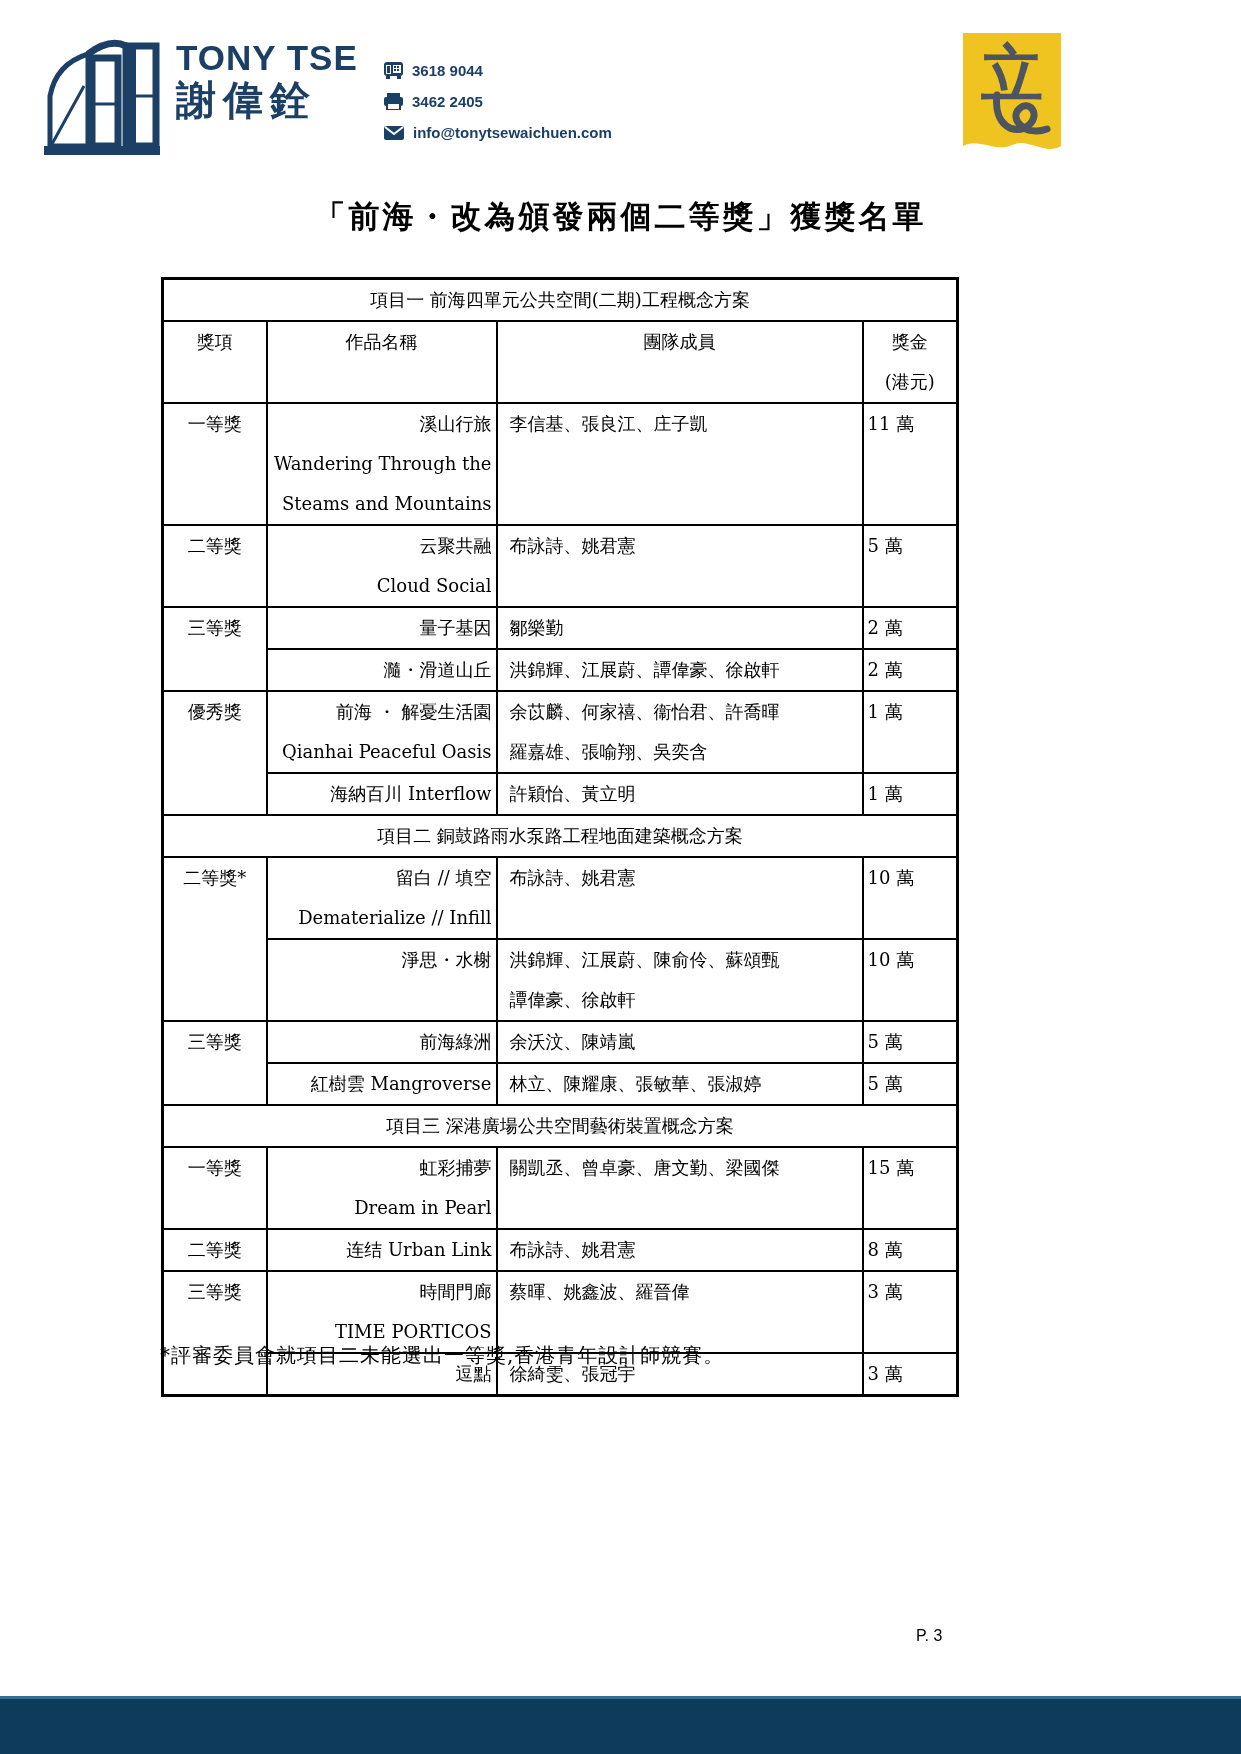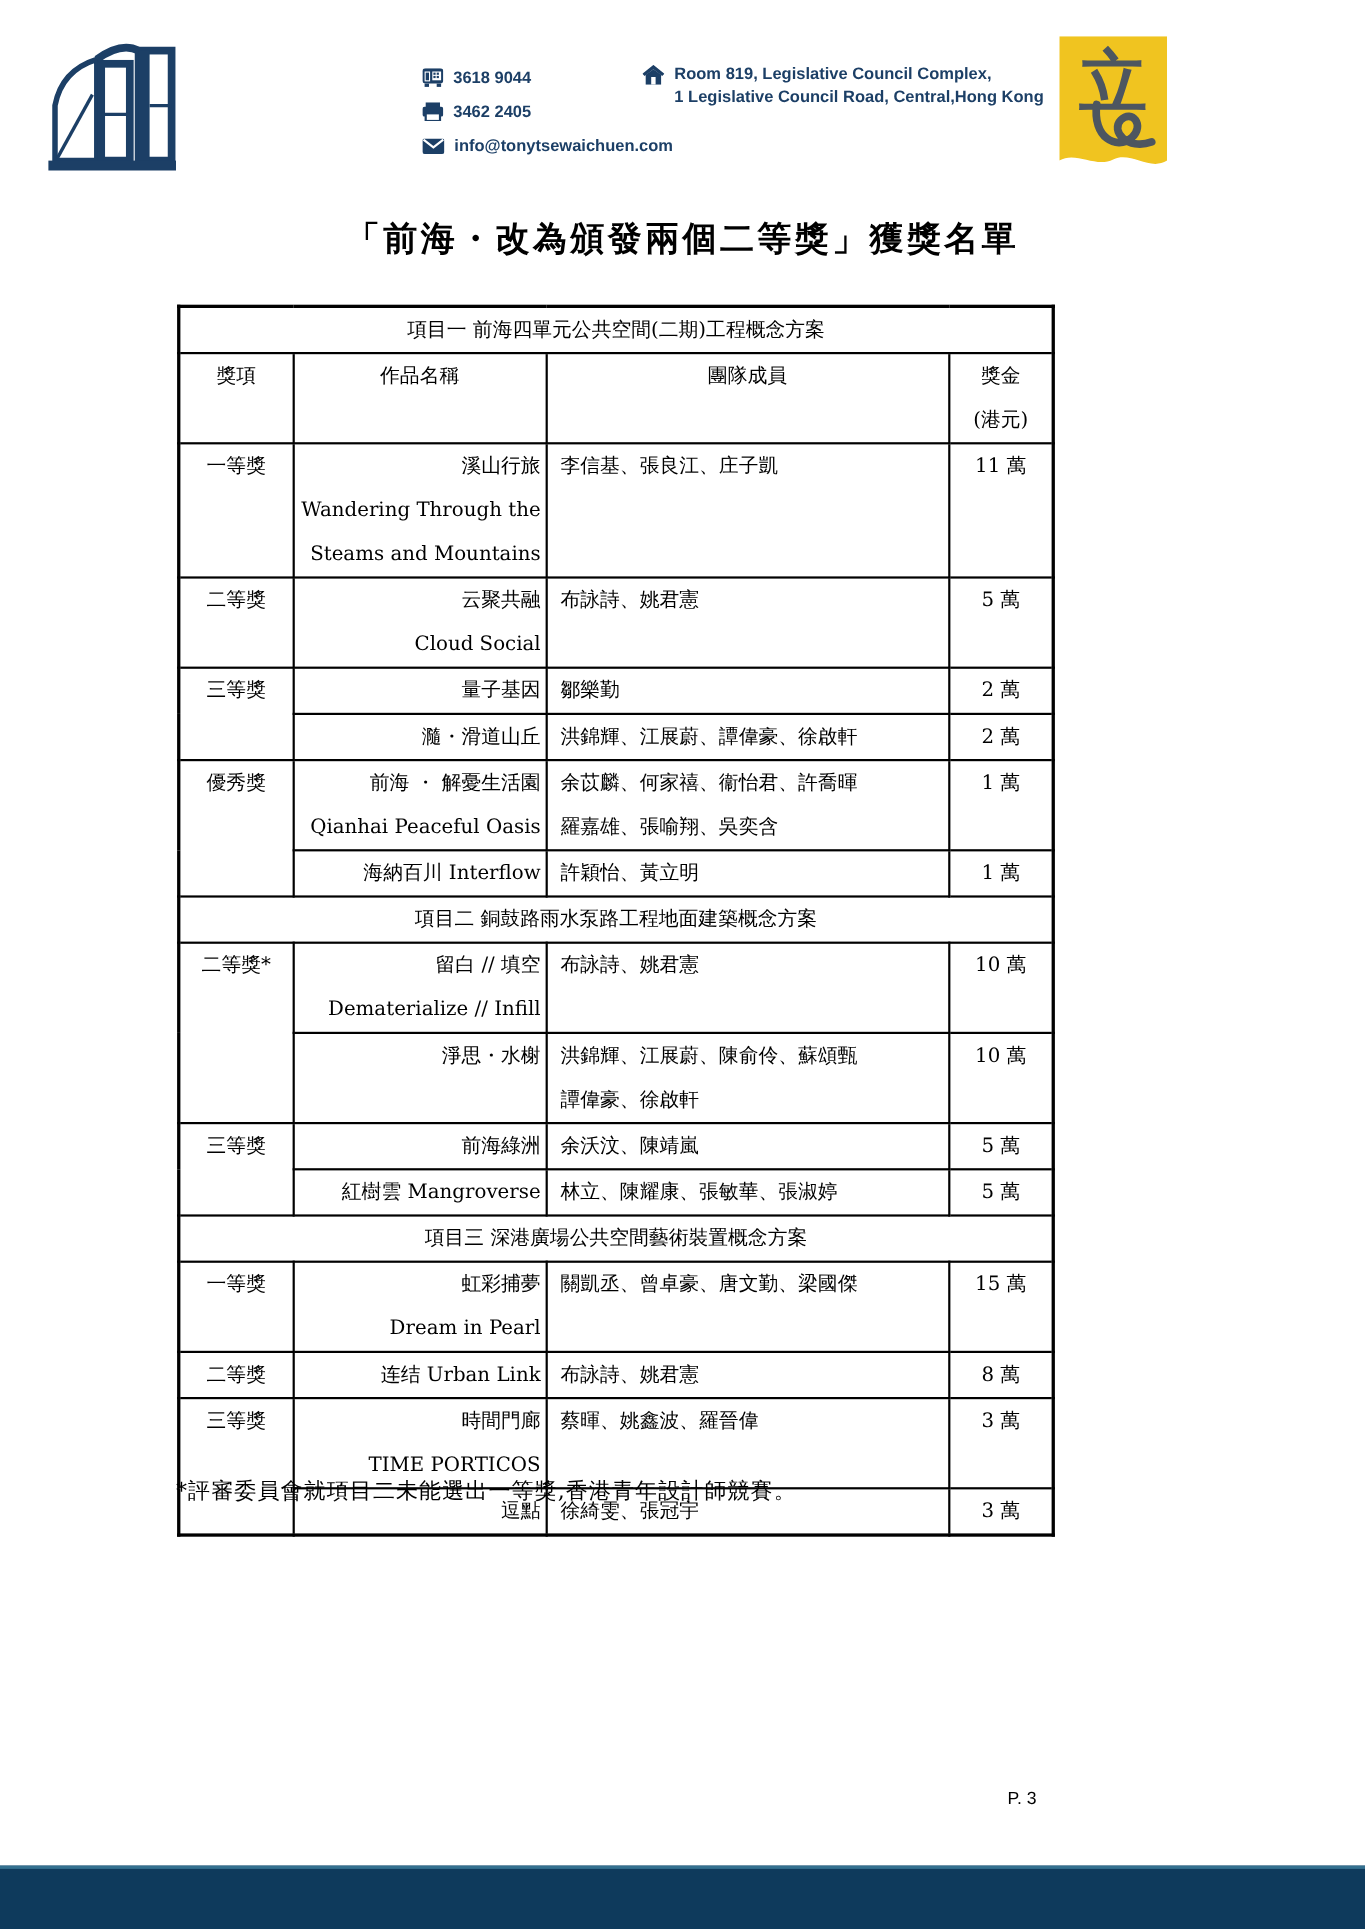--- a/index.html
+++ b/index.html
@@ -26,21 +26,21 @@
   
   table.awards{position:absolute;left:161px;top:277px;width:795px;
     border-collapse:collapse;table-layout:fixed;border:3px solid #000;}
   table.awards td,table.awards th{border:2px solid #000;vertical-align:top;
     font-size:18px;font-weight:normal;line-height:40px;padding:0 4px;overflow:hidden;}
   .sec-title{ text-align:center;line-height:36px;font-size:19px;}
   th.hdr{text-align:center;line-height:36px;font-size:18px;}
   .c-award{text-align:center;}
   .c-work{text-align:right;border-radius:16px;}
   .c-team{text-align:left;padding-left:12px !important;}
-  .c-prize{text-align:center;}
+  .c-prize{}
   .line{height:40px;line-height:40px;white-space:nowrap;}
   
   .footnote{position:absolute;left:160px;top:1342px;font-size:20px;letter-spacing:1px;}
   .pageno{position:absolute;left:916px;top:1627px;font-size:16px;font-family:"Liberation Sans",sans-serif;}
   .footer-bar{position:absolute;left:0;bottom:0;width:100%;height:55px;background:#0E3A5C;border-top:3px solid #34708F;}
 </style>
 </head>
 <body>
 
 <div class="lh">
@@ -52,20 +52,24 @@
       <rect x="52" y="34" width="26" height="88" stroke-width="7" fill="#ffffff"></rect>
       <line x1="52" y1="80" x2="78" y2="80" stroke-width="3"></line>
       <rect x="86" y="22" width="30" height="100" stroke-width="7" fill="#ffffff"></rect>
       <rect x="86" y="22" width="10" height="100" stroke-width="0" fill="#1C3F66"></rect>
       <line x1="96" y1="72" x2="116" y2="72" stroke-width="3"></line>
       <path d="M48,30 Q70,14 86,22" stroke-width="7"></path>
     </g>
     <rect x="4" y="122" width="116" height="9" fill="#1C3F66"></rect>
   </svg>
 
+  <div class="brand">
+    <div class="en">TONY TSE</div>
+    <div class="zh">謝偉銓</div>
+  </div>
 
   <div class="contacts">
     <div class="row">
       <svg width="19" height="17" viewBox="0 0 19 17">
         <rect x="0" y="0" width="19" height="14" rx="3" fill="#1C3F66"></rect>
         <rect x="9" y="3" width="8" height="8" fill="#ffffff"></rect>
         <rect x="10" y="4" width="2" height="2" fill="#1C3F66"></rect>
           <rect x="13" y="4" width="2" height="2" fill="#1C3F66"></rect>
         <rect x="10" y="7" width="2" height="2" fill="#1C3F66"></rect>
           <rect x="13" y="7" width="2" height="2" fill="#1C3F66"></rect>
@@ -86,31 +90,20 @@
     </div>
     <div class="row">
       <svg width="20" height="14" viewBox="0 0 20 14">
         <rect x="0" y="0" width="20" height="14" rx="2" fill="#1C3F66"></rect>
         <path d="M1,1 L10,8 L19,1" stroke="#ffffff" stroke-width="2" fill="none"></path>
       </svg>
       <span class="txt">info@tonytsewaichuen.com</span>
     </div>
   </div>
 
-  <div class="addr">
-    <svg width="20" height="18" viewBox="0 0 20 18" style="margin-top:2px;">
-      <path d="M10,0 L20,8 L18,10 L10,4 L2,10 L0,8 Z" fill="#1C3F66"></path>
-      <path d="M3,9 L10,4 L17,9 V18 H3 Z" fill="#1C3F66"></path>
-      <rect x="8" y="11" width="4" height="7" fill="#ffffff"></rect>
-    </svg>
-    <div class="txt">
-      <div>Room 819, Legislative Council Complex,</div>
-      <div>1 Legislative Council Road, Central,Hong Kong</div>
-    </div>
-  </div>
 
   <svg class="flag" width="98" height="128" viewBox="0 0 98 128">
     <path d="M0,0 H98 V113 C82,123 65,104 49,112 C33,120 15,104 0,113 Z" fill="#F0C420"></path>
     <g fill="#4D5660" stroke="none">
       <text x="49" y="62" font-size="62" font-weight="bold" text-anchor="middle" font-family="DejaVu Serif, serif" fill="#4D5660">立</text>
       <path d="M34,62 C30,92 52,104 66,92 C78,81 66,66 56,76 C46,86 62,104 84,96" stroke="#4D5660" stroke-width="7" fill="none" stroke-linecap="round"></path>
     </g>
   </svg>
 </div>
 

